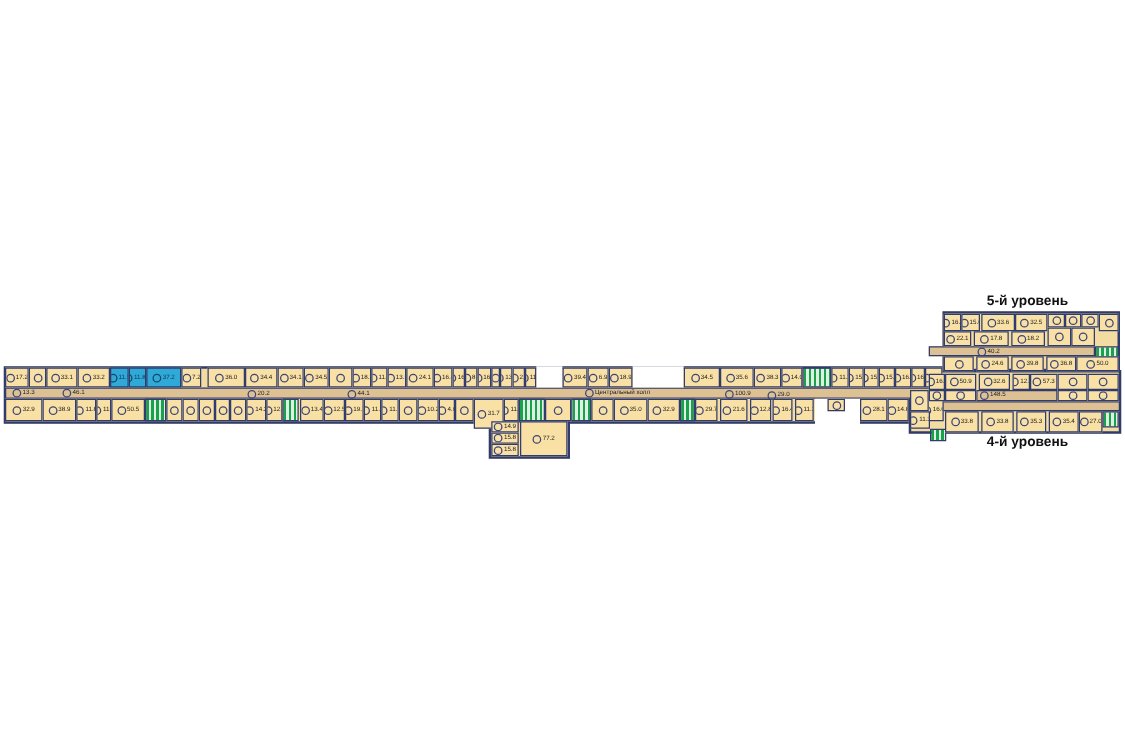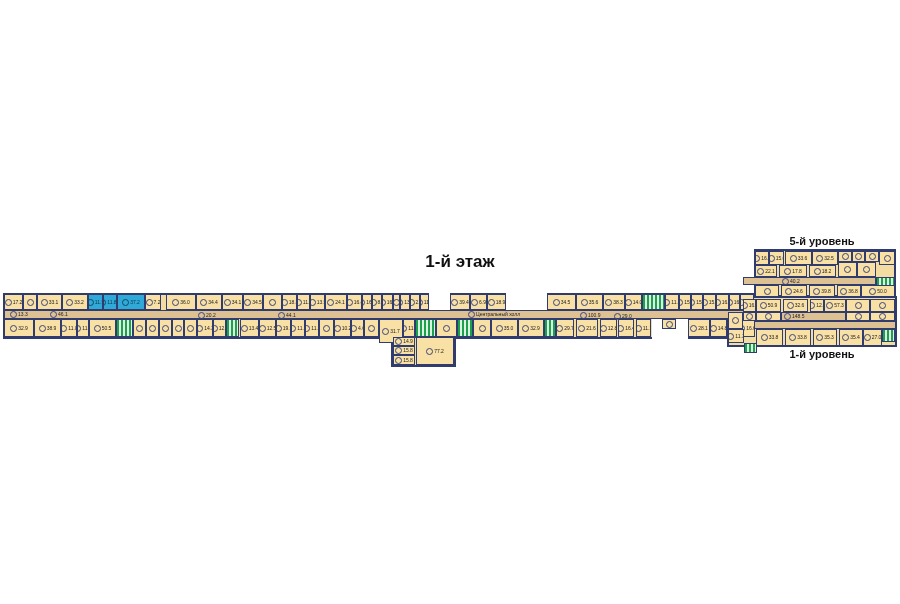--- a/index.html
+++ b/index.html
@@ -20,23 +20,22 @@
   .room.stair{background:repeating-linear-gradient(90deg,#18a24c 0 2px,#dff0e2 2px 4px);}
   .num{flex:0 0 auto;width:5px;height:5px;border:1px solid #3a4578;border-radius:50%;background:transparent;}
   .hl .num{border-color:#14465f;}
   .cl{position:absolute;font-size:5px;line-height:1;color:#222;white-space:nowrap;
       display:flex;align-items:center;gap:1px;}
 </style>
 </head>
 <body>
 
 <div class="canvas">
-  <div class="title">1-й этаж</div>
   <div class="lvl lvl2">5-й уровень</div>
-  <div class="lvl lvl1">1-й уровень</div>
+  <div class="lvl lvl1">4-й уровень</div>
   <div id="plan" style="position:absolute;left:0;top:0;width:900px;height:604px;">
       <div class="outline" style="left: 3px; top: 293px; width: 753px; height: 46px;"></div>
       <div class="outline" style="left: 391px; top: 336px; width: 65px; height: 31px;"></div>
       <div class="outline" style="left: 754px; top: 249px; width: 142px; height: 48px;"></div>
       <div class="outline" style="left: 727px; top: 296px; width: 170px; height: 51px;"></div>
       <div class="corridor" style="left: 4px; top: 310px; width: 752px; height: 9px;"></div>
       <div class="corridor" style="left: 743px; top: 277px; width: 133px; height: 8px;"></div>
       <div class="corridor" style="left: 728px; top: 321px; width: 168px; height: 8px;"></div>
       <div class="corridor" style="left: 781px; top: 312px; width: 65px; height: 9px;"></div>
       <div class="void" style="left: 429px; top: 293px; width: 21px; height: 17px;"></div>

